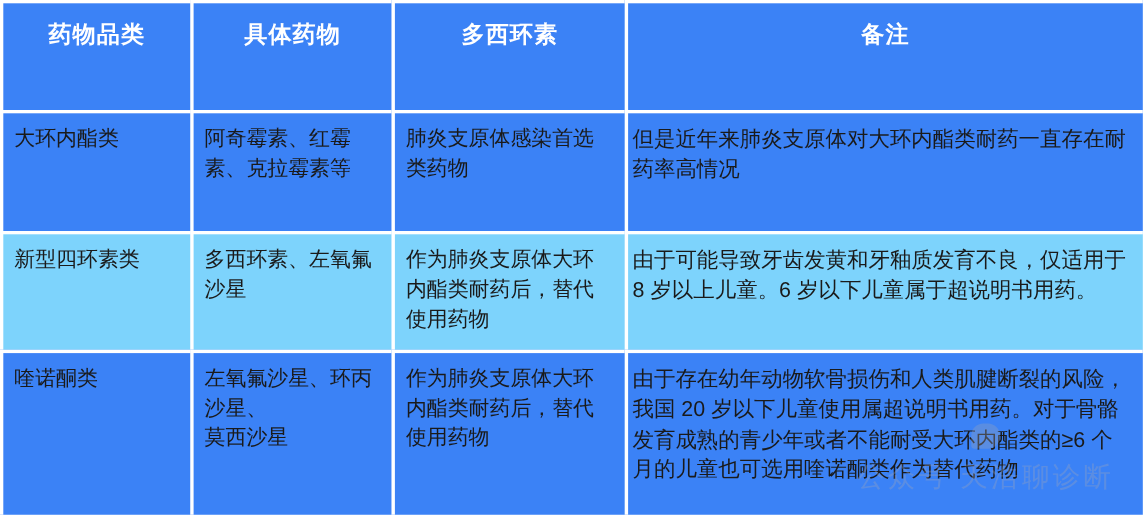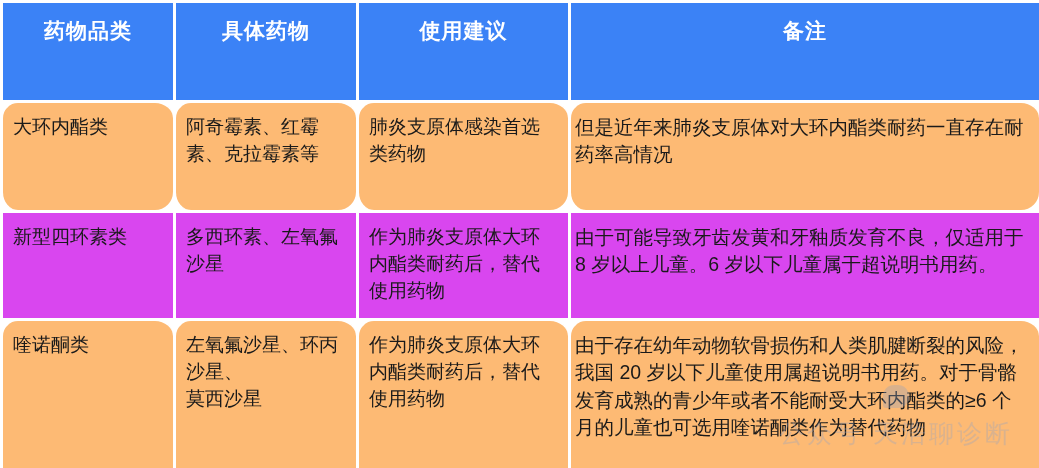--- a/index.html
+++ b/index.html
@@ -44,22 +44,22 @@
     padding: 14px 6px 0 6px;
     box-sizing: border-box;
     border-left: 3px solid #ffffff;
     border-top: 3px solid #ffffff;
     letter-spacing: 1px;
     white-space: nowrap;
   }
   th.head-cell:first-child { border-left: 3px solid #ffffff; }
 
   
-  tr.row-dark td { background: #fdba74; border-radius: 18px; }
-  tr.row-light td { background: #d946ef; }
+  tr.row-dark td { background: #3b82f6; }
+  tr.row-light td { background: #7dd3fc; }
 
   tr.r0 { height: 110px; }
   tr.r1 { height: 108px; }
   tr.r2 { height: 190px; }
 
   td.body-cell {
     vertical-align: top;
     padding: 11px 10px 6px 10px;
     box-sizing: border-box;
     border-left: 3px solid #ffffff;
@@ -115,21 +115,21 @@
   <colgroup>
     <col class="c0">
       <col class="c1">
       <col class="c2">
       <col class="c3">
   </colgroup>
   <thead>
     <tr>
       <th class="head-cell">药物品类</th>
       <th class="head-cell">具体药物</th>
-      <th class="head-cell">使用建议</th>
+      <th class="head-cell">多西环素</th>
       <th class="head-cell">备注</th>
     </tr>
   </thead>
   <tbody>
     <tr class="row-dark r0">
       <td class="body-cell col-cat">
         <span class="cell-text">大环内酯类</span>
       </td>
       <td class="body-cell col-drugs">
         <span class="cell-text">阿奇霉素、红霉素、克拉霉素等</span>

